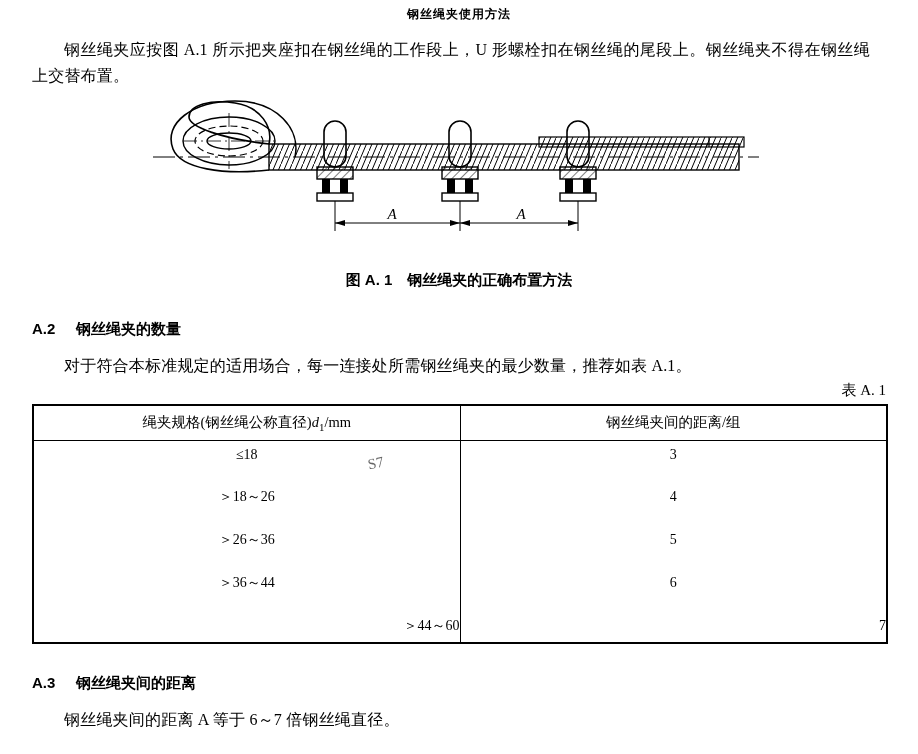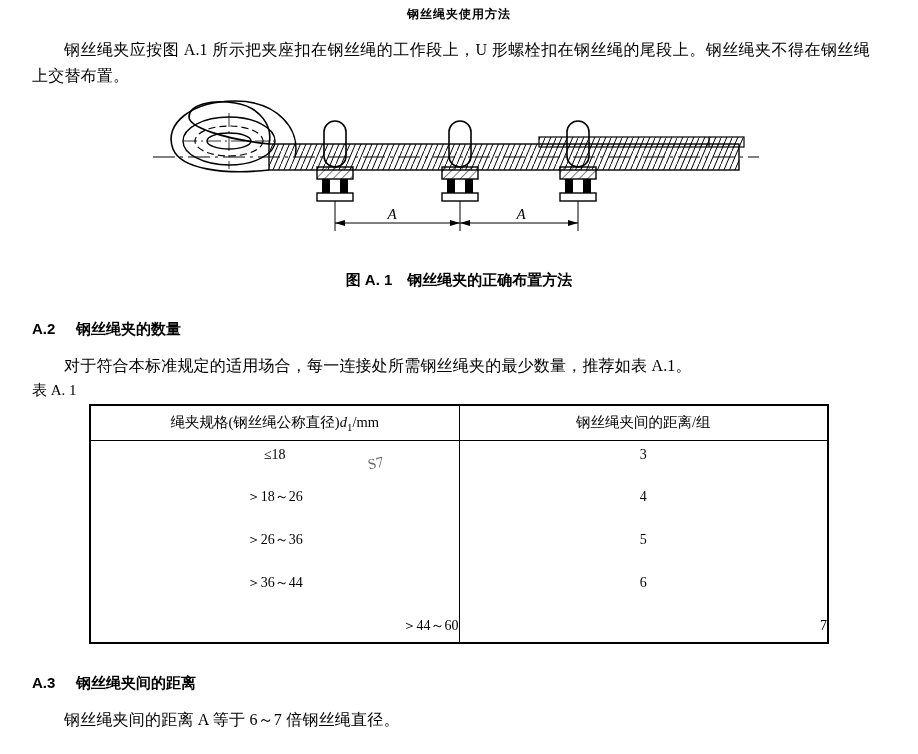--- a/index.html
+++ b/index.html
@@ -55,29 +55,29 @@
     text-align: center;
   }
   .fig-caption {
     text-align: center;
     font-family: "Liberation Sans", "DejaVu Sans", sans-serif;
     font-weight: bold;
     font-size: 15px;
     margin-top: 8px;
   }
   .table-caption {
-    text-align: left;
+    text-align: right;
     font-size: 15px;
     margin-top: 2px;
     margin-bottom: 4px;
     font-family: "Liberation Serif", "DejaVu Serif", serif;
   }
   table.data {
     border-collapse: collapse;
-    width: 740px;
+    width: 856px;
     margin: 0 auto;
     font-size: 14px;
   }
   table.data th, table.data td {
     border-left: 1px solid #000;
     border-right: 1px solid #000;
     text-align: center;
     padding: 21px 0 4px 0;
     font-weight: normal;
   }

